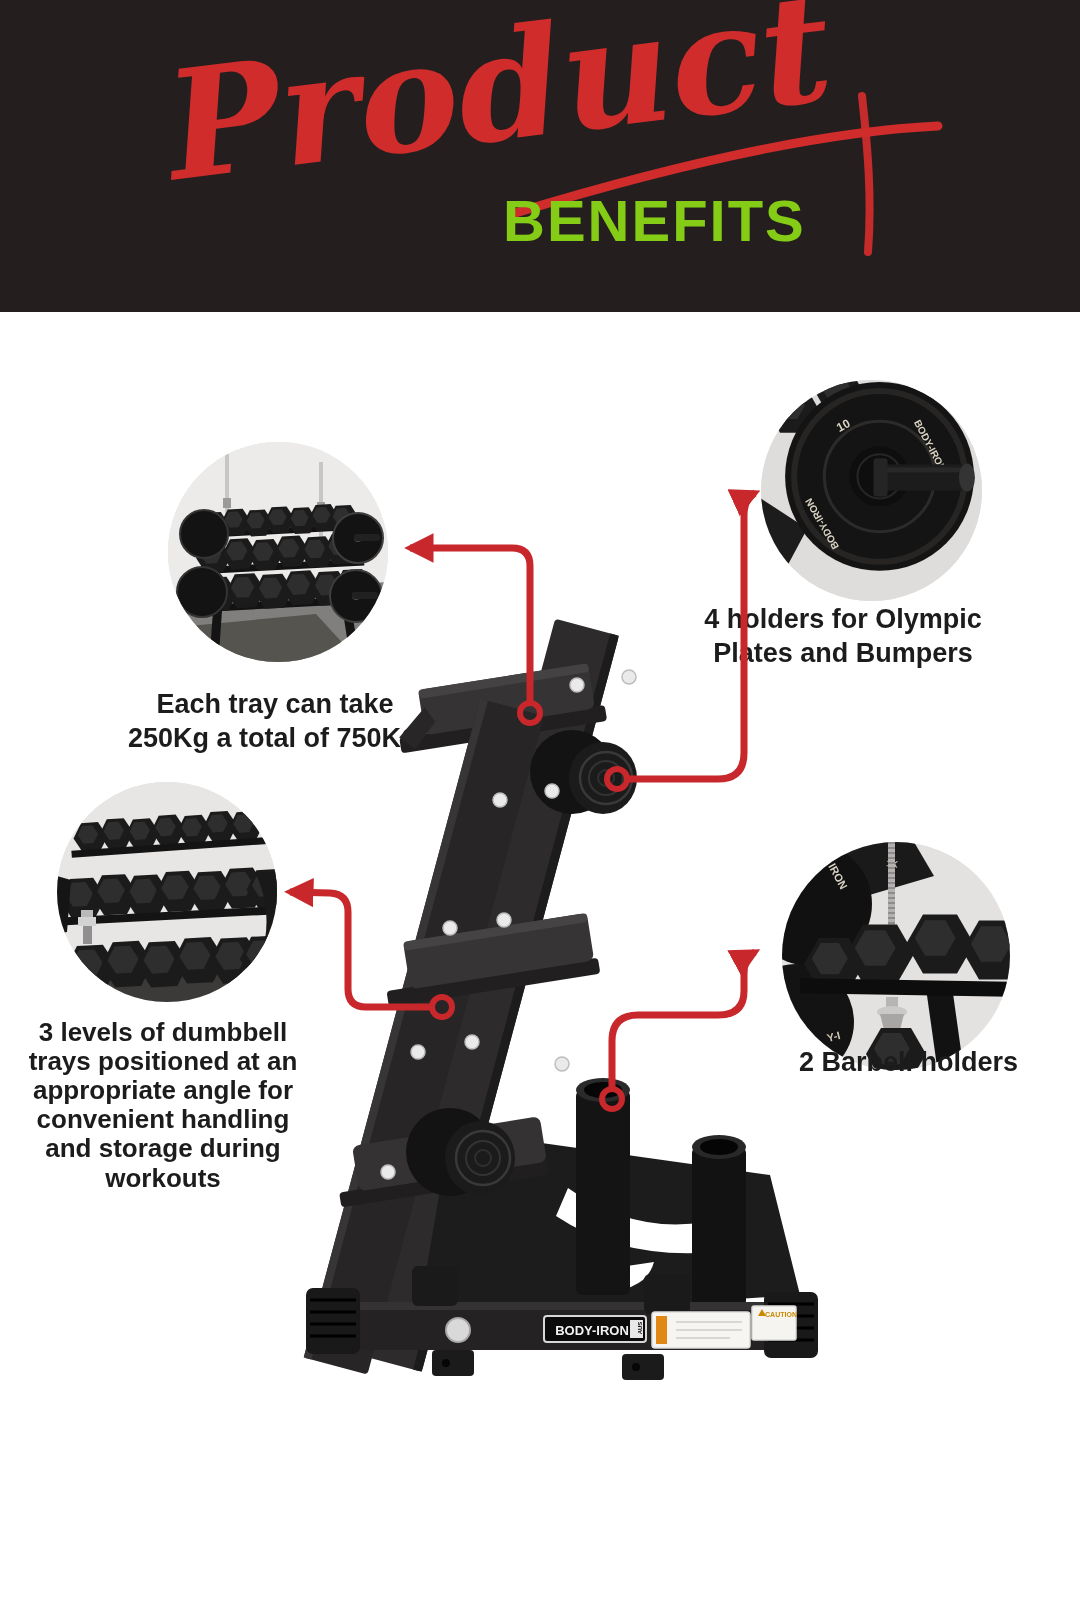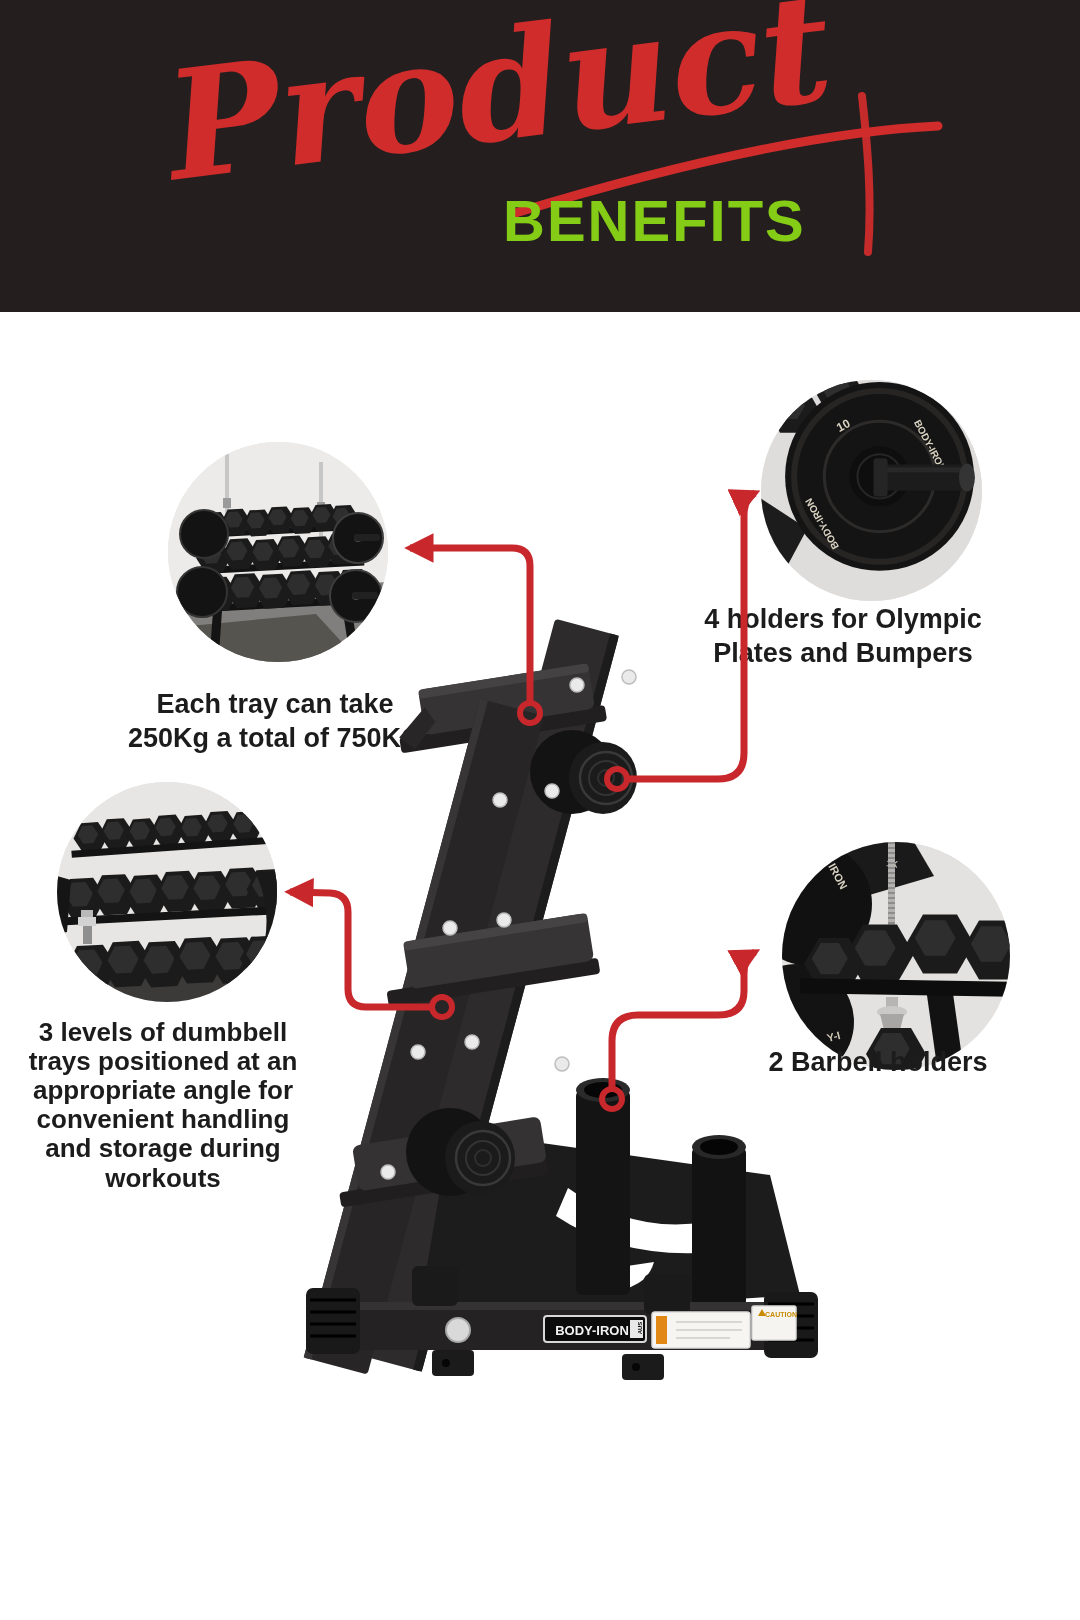--- a/index.html
+++ b/index.html
@@ -18,21 +18,21 @@
   .circle svg{display:block;width:100%;height:100%;}
   .c1{left:168px;top:442px;width:220px;height:220px;}
   .c2{left:761px;top:380px;width:221px;height:221px;}
   .c3{left:57px;top:782px;width:220px;height:220px;}
   .c4{left:782px;top:842px;width:228px;height:228px;}
   
   .caption{position:absolute;text-align:center;font-weight:700;color:#1d1c1c;}
   .cap1{left:114px;top:648px;width:322px;font-size:27px;line-height:1.26;margin-top:39px;}
   .cap2{left:693px;top:602px;width:300px;font-size:27px;line-height:1.26;}
   .cap3{left:22px;top:1002px;width:282px;font-size:26px;line-height:1.12;margin-top:16px;}
-  .cap4{left:738px;top:1046px;width:280px;font-size:27px;line-height:1.2;}
+  .cap4{left:738px;top:1046px;width:280px;font-size:27px;line-height:1.2;text-align:right;}
   
   .rack{position:absolute;left:300px;top:590px;width:520px;height:850px;}
   .connectors{position:absolute;left:0;top:0;width:1080px;height:1620px;pointer-events:none;}
 </style>
 </head>
 <body>
 
 <div class="page">
 
   <div class="banner">

